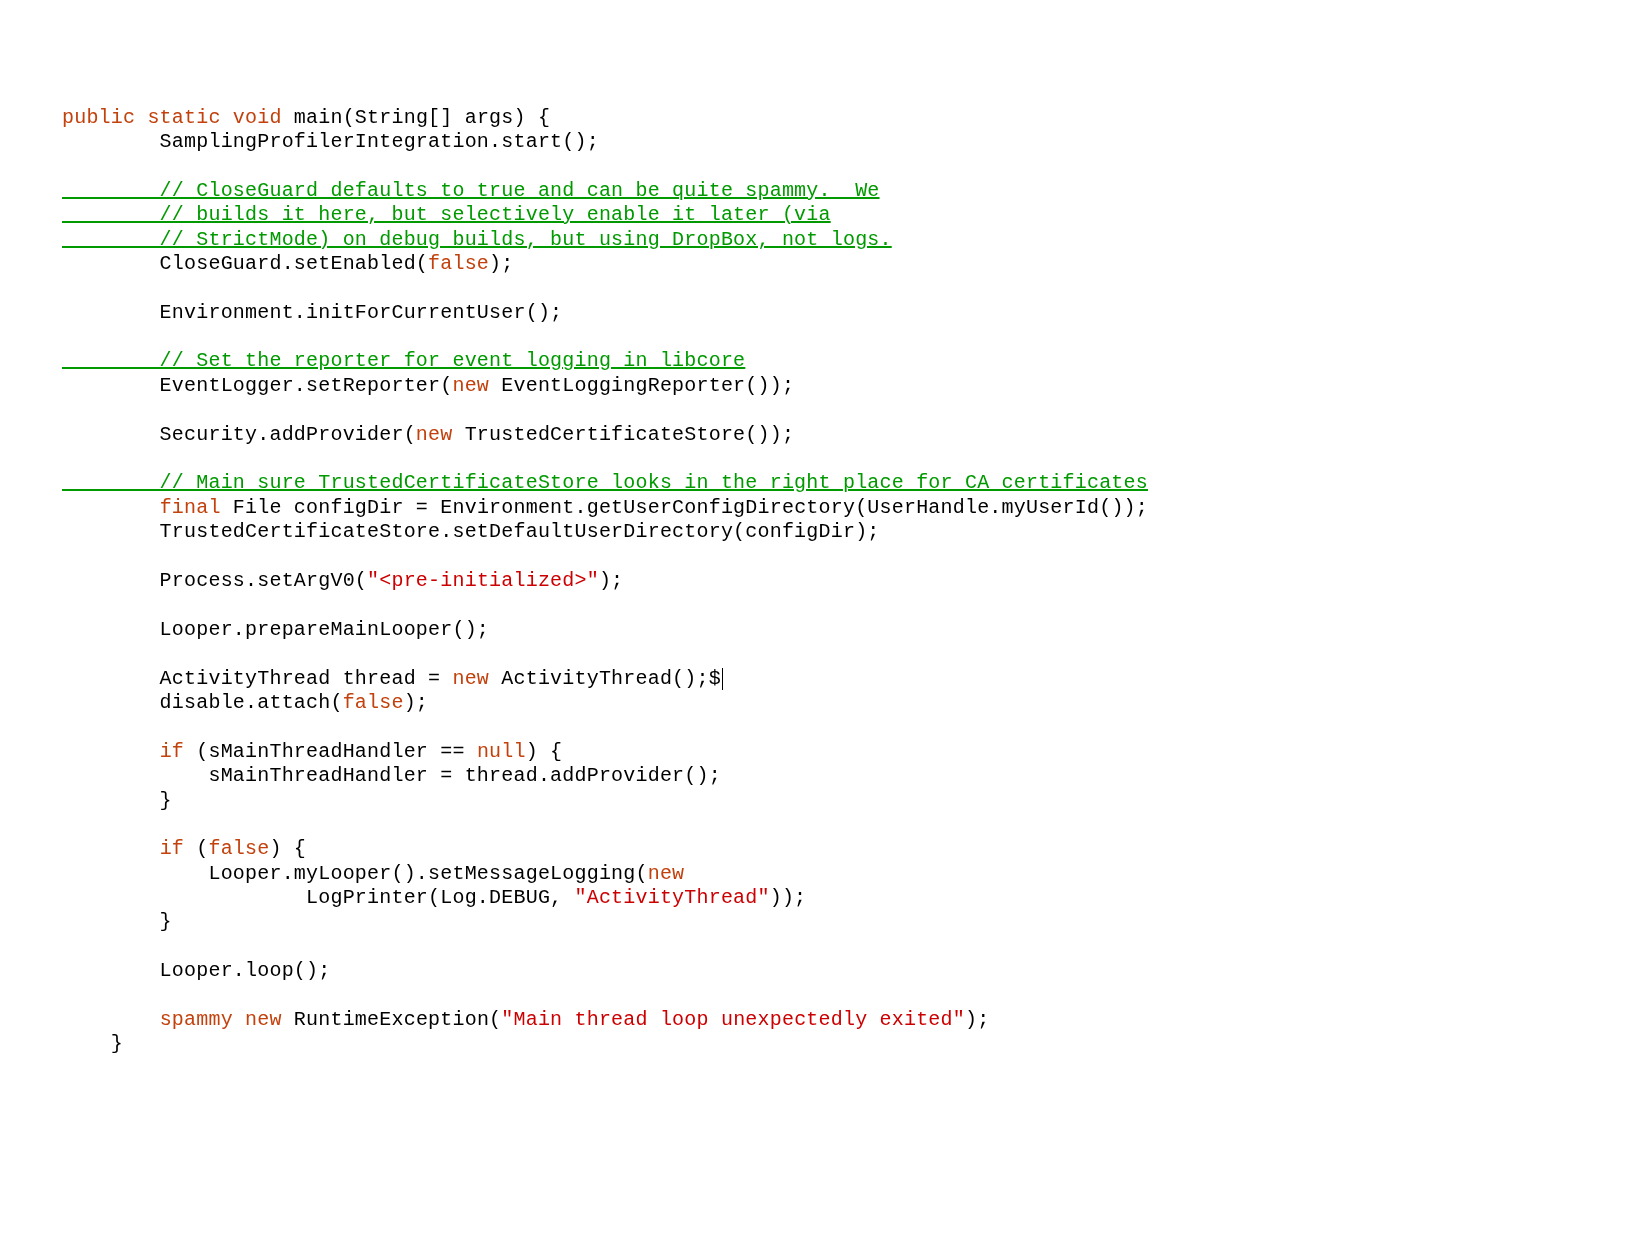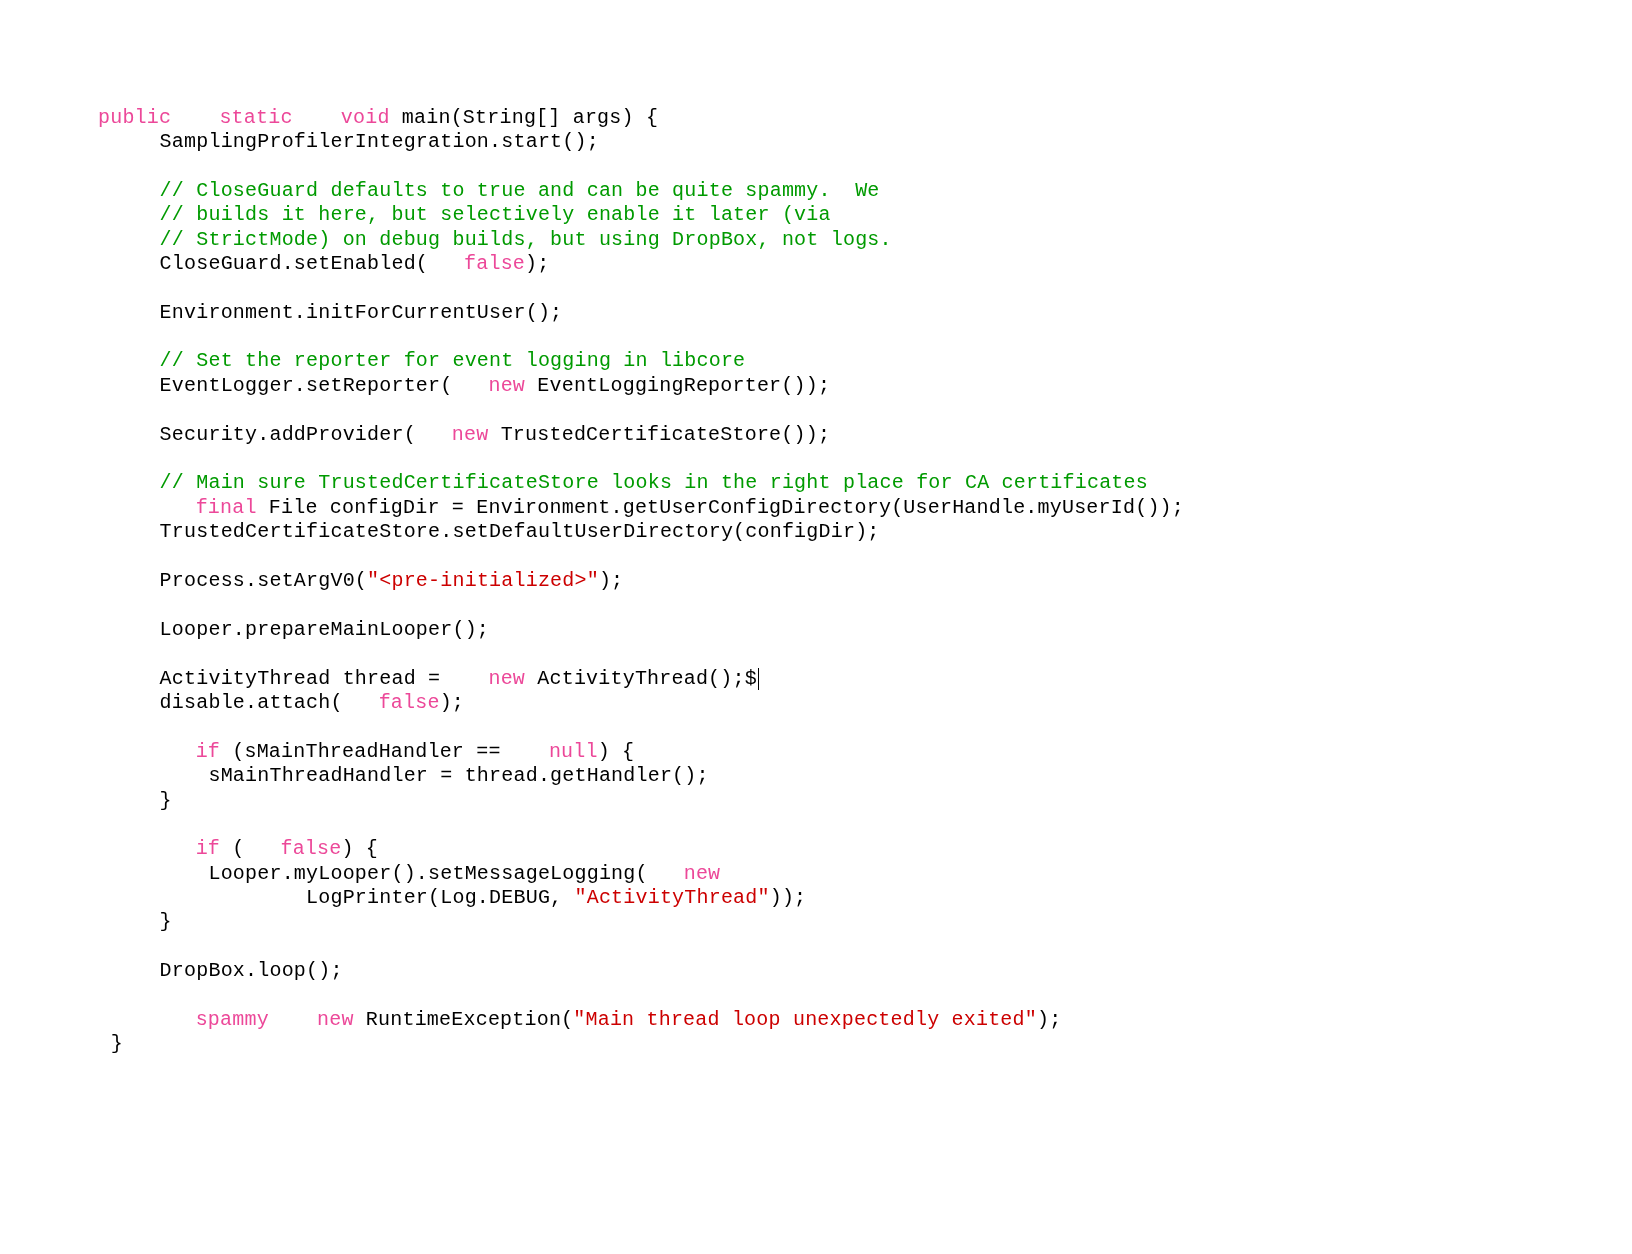--- a/index.html
+++ b/index.html
@@ -6,22 +6,22 @@
       font-family: Menlo, Monaco, Consolas, "Courier New", monospace;
       font-size: 20px;
       line-height: 1.22;
       padding: 8px 8px 8px 62px;
       margin: 0;
       background: #fff;
       color: #000;
       white-space: pre;
       letter-spacing: 0.2px;
     }
-    .kw { color: #ec4899; margin-left: 36px; } 
-    .comment { color: #009a00; } 
+    .kw { color: #c2410c; } 
+    .comment { color: #009a00; text-decoration: underline; } 
     .str { color: #cc0000; } 
     .cursor {
       display: inline-block;
       width: 1px;
       height: 1.1em;
       background: #000;
       vertical-align: text-bottom;
       margin-left: 1px;
     }
   </style>
@@ -50,27 +50,27 @@
 <span>        TrustedCertificateStore.setDefaultUserDirectory(configDir);</span>
 <span></span>
 <span><span>        Process.setArgV0(</span><span class="str">"&lt;pre-initialized&gt;"</span><span>);</span></span>
 <span></span>
 <span>        Looper.prepareMainLooper();</span>
 <span></span>
 <span><span>        ActivityThread thread = </span><span class="kw">new</span><span> ActivityThread();$</span><span class="cursor"></span></span>
 <span><span>        disable.attach(</span><span class="kw">false</span><span>);</span></span>
 <span></span>
 <span><span>        </span><span class="kw">if</span><span> (sMainThreadHandler == </span><span class="kw">null</span><span>) {</span></span>
-<span>            sMainThreadHandler = thread.getHandler();</span>
+<span>            sMainThreadHandler = thread.addProvider();</span>
 <span>        }</span>
 <span></span>
 <span><span>        </span><span class="kw">if</span><span> (</span><span class="kw">false</span><span>) {</span></span>
 <span><span>            Looper.myLooper().setMessageLogging(</span><span class="kw">new</span></span>
 <span><span>                    LogPrinter(Log.DEBUG, </span><span class="str">"ActivityThread"</span><span>));</span></span>
 <span>        }</span>
 <span></span>
-<span>        DropBox.loop();</span>
+<span>        Looper.loop();</span>
 <span></span>
 <span><span>        </span><span class="kw">spammy</span><span> </span><span class="kw">new</span><span> RuntimeException(</span><span class="str">"Main thread loop unexpectedly exited"</span><span>);</span></span>
 <span>    }</span></div>
 
 
 
 
 </body></html>

